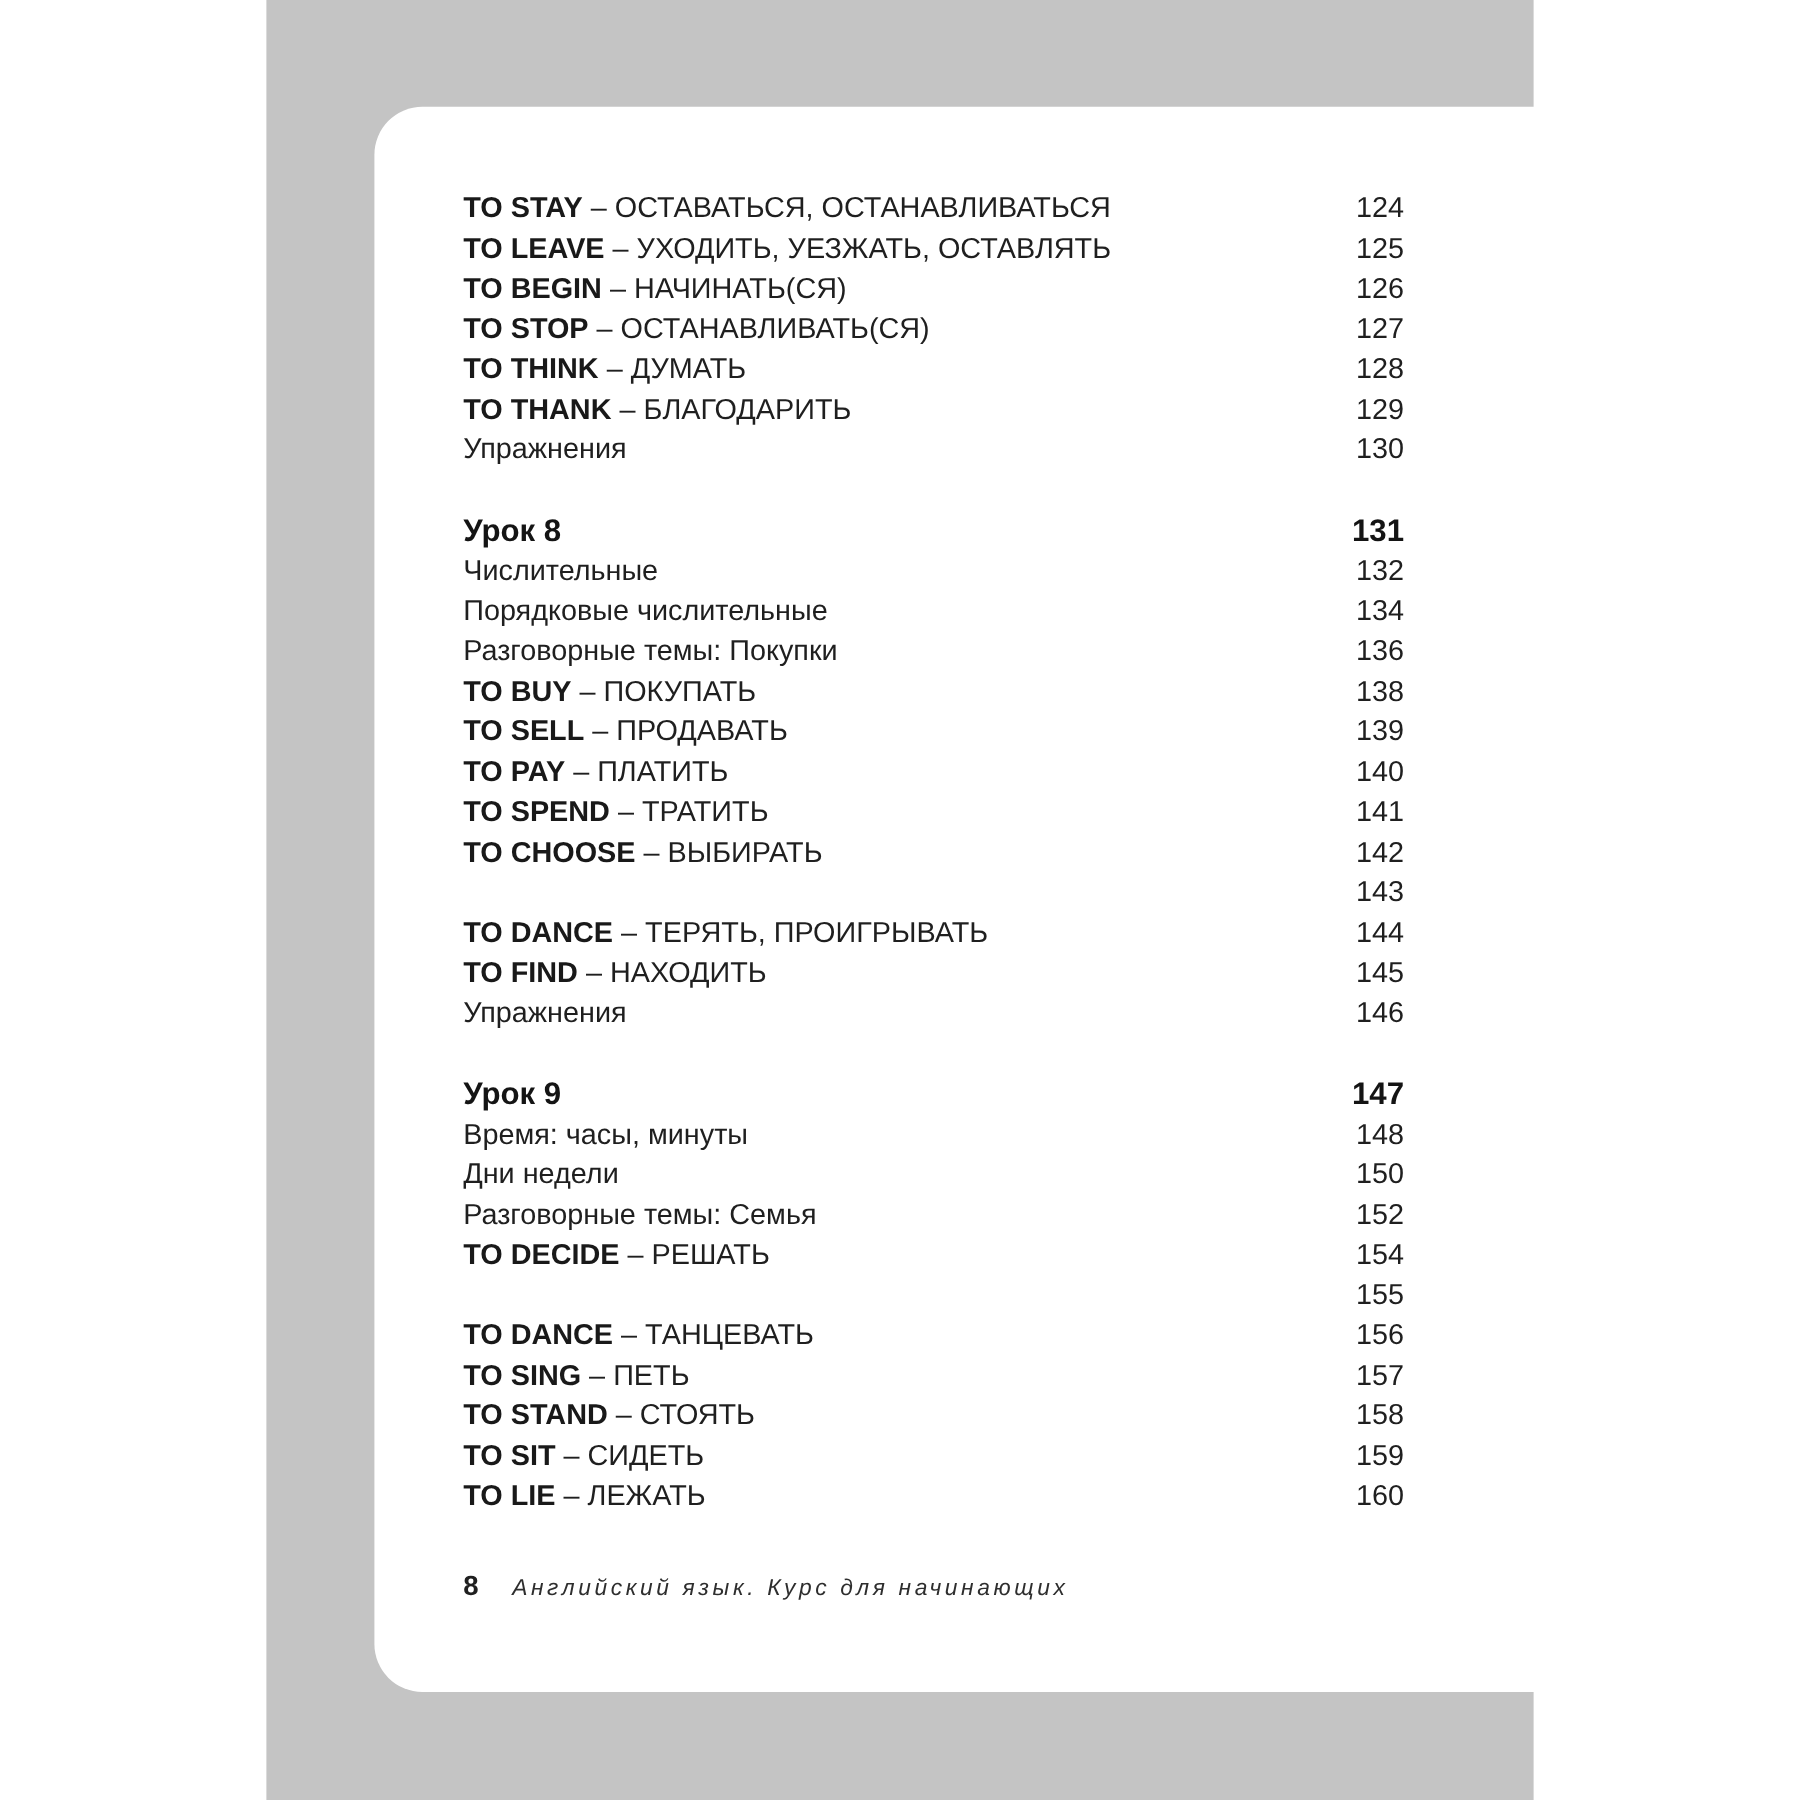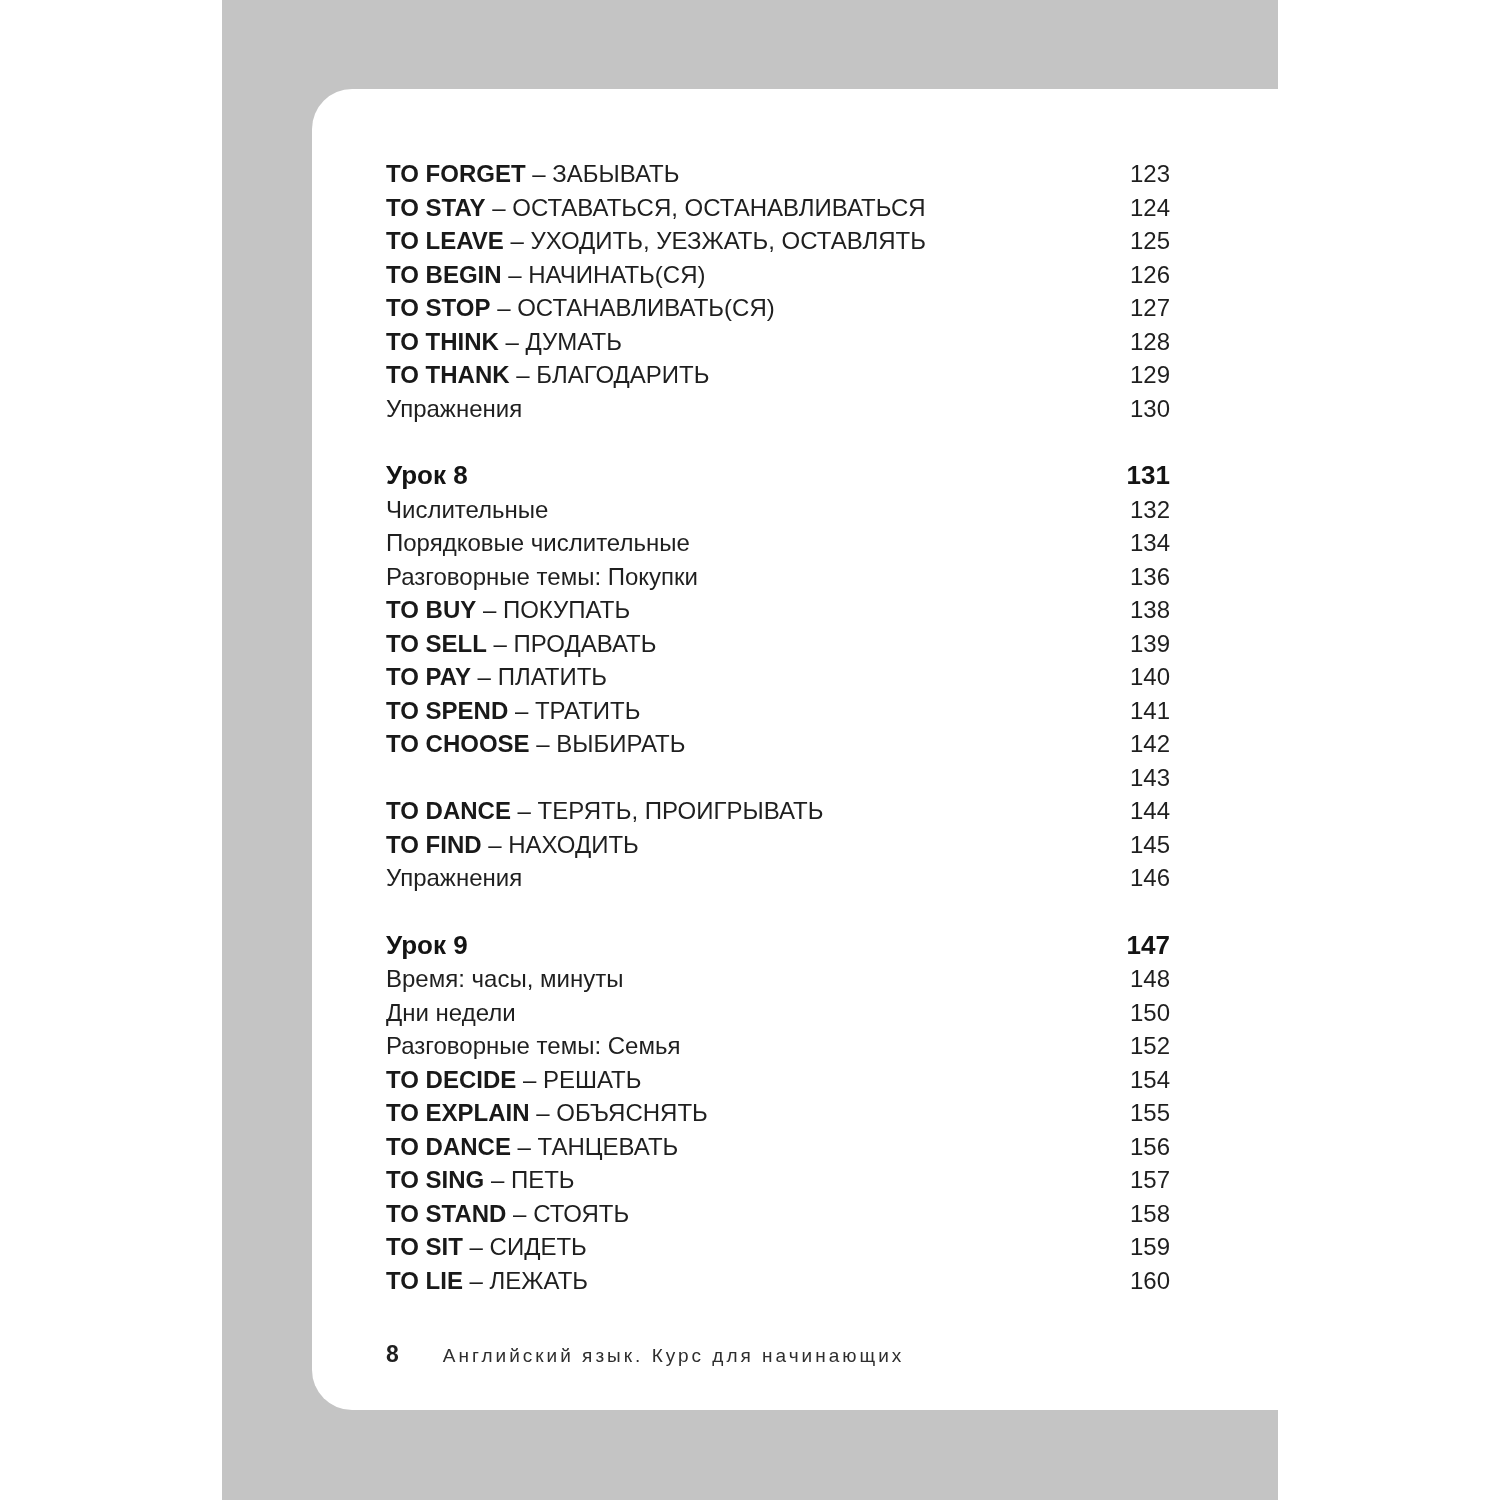--- a/index.html
+++ b/index.html
@@ -61,38 +61,35 @@
     align-items: baseline;
     margin-top: 44px;
     width: 784px;
   }
   .footer .footer-num {
     font-size: 23px;
     font-weight: 700;
     color: #1f1f1f;
   }
   .footer .footer-title {
-    margin-left: 44px;
+    margin-left: 28px;
     font-size: 19px;
     letter-spacing: 3px;
     color: #2e2e2e;
+    font-style: italic;
   }
 </style>
 </head>
 <body>
 
 <div class="canvas">
   <div class="gray-band"></div>
   <div class="book-page">
     <div class="toc" id="toc">
         <div class="row">
-          <span class="label"><span class="term">TO FORGET</span><span class="sep"> – </span><span class="trans">ЗАБЫВАТЬ</span></span>
-          <span class="page">123</span>
-        </div>
-        <div class="row">
           <span class="label"><span class="term">TO STAY</span><span class="sep"> – </span><span class="trans">ОСТАВАТЬСЯ, ОСТАНАВЛИВАТЬСЯ</span></span>
           <span class="page">124</span>
         </div>
         <div class="row">
           <span class="label"><span class="term">TO LEAVE</span><span class="sep"> – </span><span class="trans">УХОДИТЬ, УЕЗЖАТЬ, ОСТАВЛЯТЬ</span></span>
           <span class="page">125</span>
         </div>
         <div class="row">
           <span class="label"><span class="term">TO BEGIN</span><span class="sep"> – </span><span class="trans">НАЧИНАТЬ(СЯ)</span></span>
           <span class="page">126</span>
@@ -178,21 +175,20 @@
         </div>
         <div class="row">
           <span class="label">Разговорные темы: Семья</span>
           <span class="page">152</span>
         </div>
         <div class="row">
           <span class="label"><span class="term">TO DECIDE</span><span class="sep"> – </span><span class="trans">РЕШАТЬ</span></span>
           <span class="page">154</span>
         </div>
         <div class="row">
-          <span class="label"><span class="term">TO EXPLAIN</span><span class="sep"> – </span><span class="trans">ОБЪЯСНЯТЬ</span></span>
           <span class="page">155</span>
         </div>
         <div class="row">
           <span class="label"><span class="term">TO DANCE</span><span class="sep"> – </span><span class="trans">ТАНЦЕВАТЬ</span></span>
           <span class="page">156</span>
         </div>
         <div class="row">
           <span class="label"><span class="term">TO SING</span><span class="sep"> – </span><span class="trans">ПЕТЬ</span></span>
           <span class="page">157</span>
         </div>

